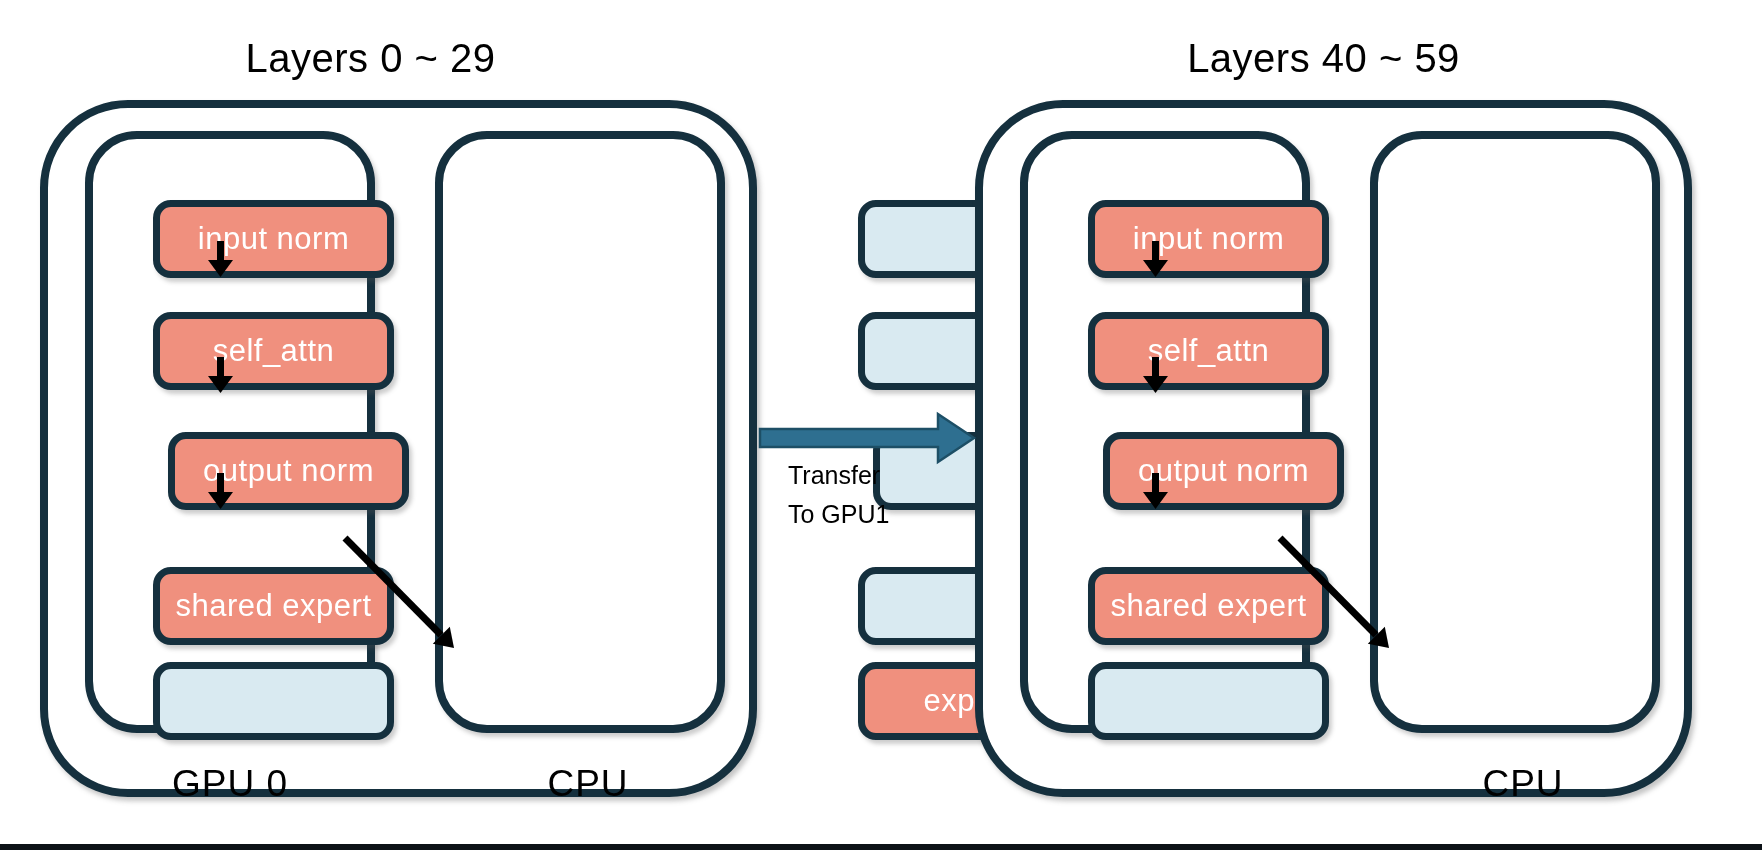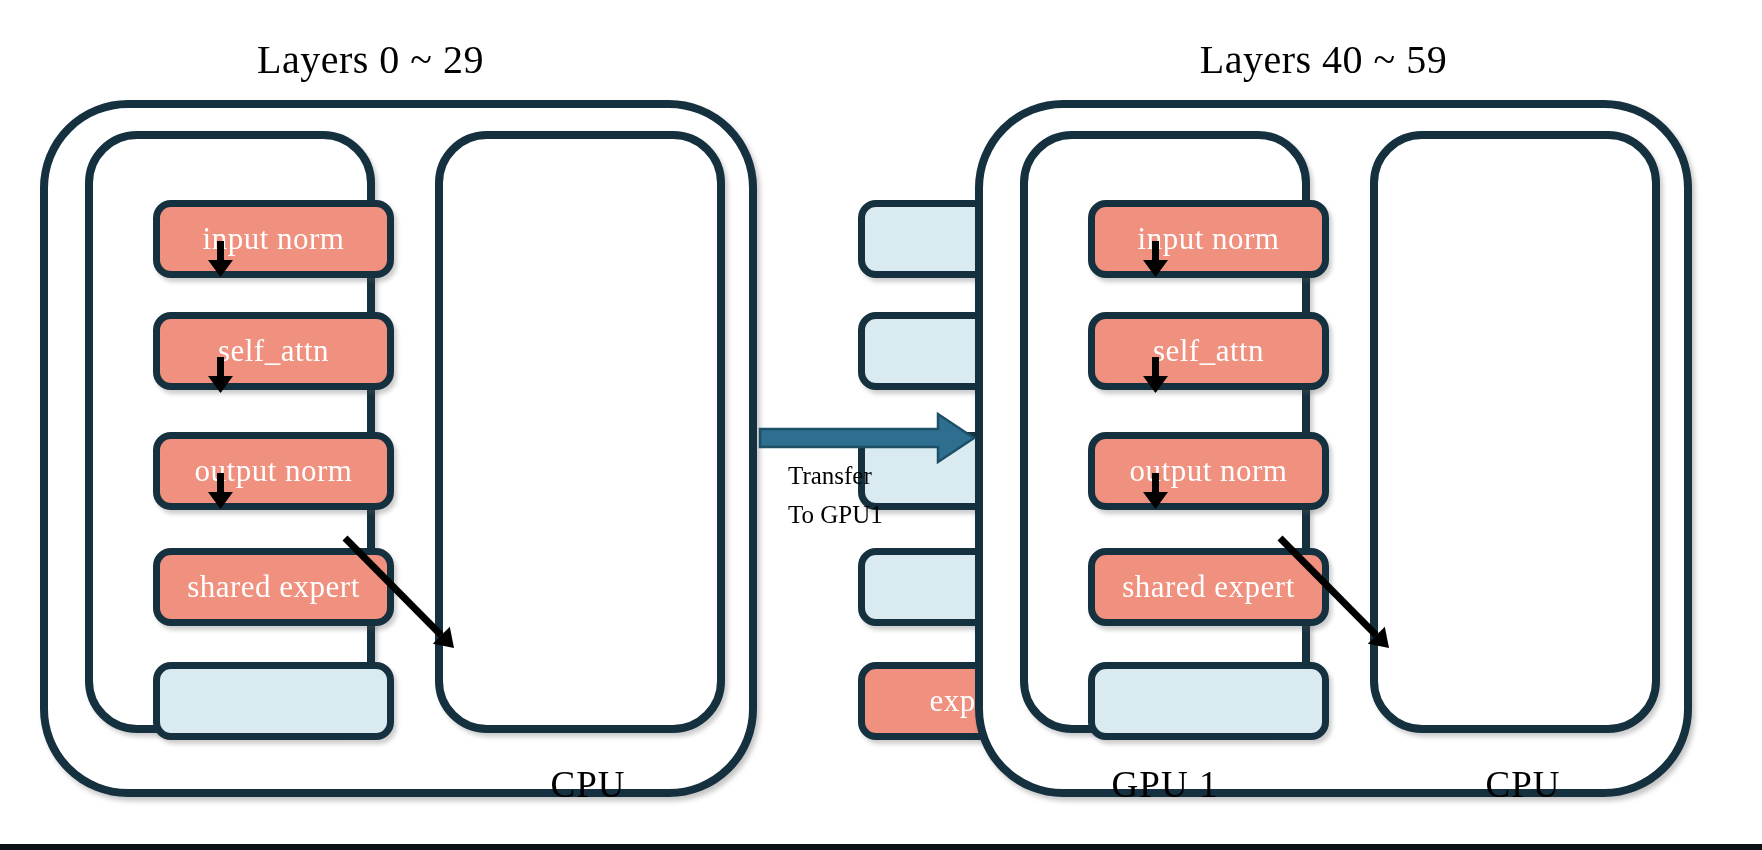--- a/index.html
+++ b/index.html
@@ -2,21 +2,21 @@
 <html style="--border: #15303e; --salmon: #f0907e; --lightblue: #d9eaf1; --arrow-black: #000000; --transfer-arrow: #2e6f90; --transfer-arrow-stroke: #1d4f66; --text-dark: #000000; --box-text: #ffffff; --bottom-bar: #0d1217;"><head>
 <meta charset="utf-8">
 <style>
   :root{
     --border:#15303e; --salmon:#f0907e; --lightblue:#d9eaf1;
     --arrow-black:#000000; --transfer-arrow:#2e6f90; --transfer-arrow-stroke:#1d4f66;
     --text-dark:#000000; --box-text:#ffffff; --bottom-bar:#0d1217;
   }
   *{margin:0;padding:0;box-sizing:border-box;}
   body{background:#ffffff;font-family:"Liberation Sans", sans-serif;}
-  .canvas{position:relative;width:1762px;height:850px;background:#ffffff;overflow:hidden;font-family:Liberation Serif, serif;}
+  .canvas{position:relative;width:1762px;height:850px;background:#ffffff;overflow:hidden;}
 
   .group-title{
     position:absolute;top:36px;width:717px;text-align:center;
     font-size:40px;color:var(--text-dark);letter-spacing:0.5px;
   }
   .title-0{left:12px;}   
   .title-1{left:965px;}
 
   .group{position:absolute;top:100px;width:778px;height:697px;}
   .g0{left:40px;} .g1{left:975px;}
@@ -37,21 +37,21 @@
     position:absolute;height:78px;
     border:7px solid var(--border);border-radius:18px;
     display:flex;align-items:center;justify-content:center;
     font-size:31px;color:var(--box-text);letter-spacing:0.5px;
     box-shadow:3px 4px 4px rgba(90,90,90,0.3);
   }
   .gpu-box{left:60px;width:241px;}
   .cpu-box{left:415px;width:236px;}
   .salmon{background:var(--salmon);}
   .blue{background:var(--lightblue);}
-  .r0{top:61px;} .r1{top:173px;} .r2{top:293px;} .r3{top:409px;} .r4{top:523px;}
+  .r0{top:61px;} .r1{top:173px;} .r2{top:293px;margin-left:15px;} .r3{top:428px;} .r4{top:523px;}
 
   .col-label{
     position:absolute;top:655px;width:290px;text-align:center;
     font-size:37px;color:var(--text-dark);letter-spacing:1px;
   }
   .gpu-label{left:37px;} .cpu-label{left:395px;}
 
   .overlay{position:absolute;left:0;top:0;width:1762px;height:850px;pointer-events:none;}
   .flow{stroke:var(--arrow-black);stroke-width:7;}
   .flow-head{fill:var(--arrow-black);}
@@ -83,41 +83,41 @@
         <div class="box gpu-box salmon r3">shared expert</div>
         <div class="box gpu-box blue r4"></div>
       </div>
       <div class="col cpu-col">
         <div class="box cpu-box blue r0"></div>
         <div class="box cpu-box blue r1"></div>
         <div class="box cpu-box blue r2"></div>
         <div class="box cpu-box blue r3"></div>
         <div class="box cpu-box salmon r4">experts</div>
       </div>
+      <div class="col-label gpu-label">GPU 0</div>
       <div class="col-label cpu-label">CPU</div>
     </div>
   </div>
 
   <div class="group g1">
     <div class="outer">
       <div class="col gpu-col">
         <div class="box gpu-box salmon r0">input norm</div>
         <div class="box gpu-box salmon r1">self_attn</div>
         <div class="box gpu-box salmon r2">output norm</div>
         <div class="box gpu-box salmon r3">shared expert</div>
         <div class="box gpu-box blue r4"></div>
       </div>
       <div class="col cpu-col">
         
         
         
         
         
       </div>
-      <div class="col-label gpu-label">GPU 1</div>
       <div class="col-label cpu-label">CPU</div>
     </div>
   </div>
 
   <svg class="overlay" viewBox="0 0 1762 850">
 
     <g>
       <line class="flow" x1="220.5" y1="241" x2="220.5" y2="261"></line>
       <polygon class="flow-head" points="208,260 233,260 220.5,277"></polygon>
     </g>

